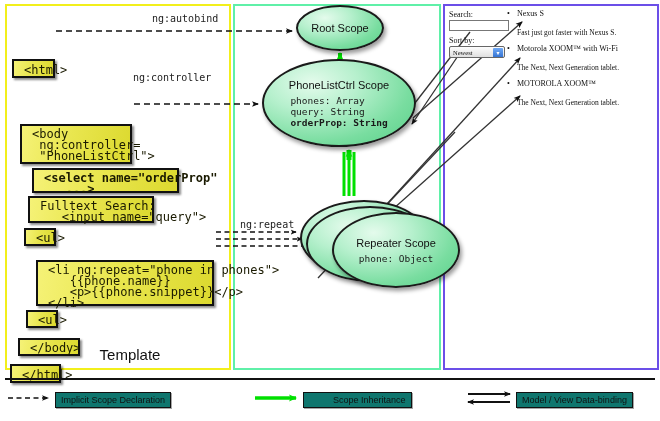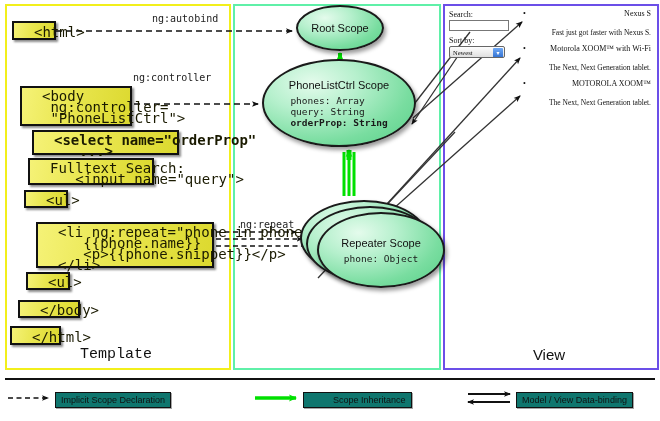--- a/index.html
+++ b/index.html
@@ -9,31 +9,31 @@
   #stage{position:absolute;left:0;top:0;width:660px;height:421px;}
 
   
   .col{position:absolute;top:4px;height:362px;border:2px solid #000;background:transparent;}
   #col-template{left:5px;width:222px;border-color:#f2ef1b;}
   #col-model{left:233px;width:204px;border-color:#5ff0a8;}
   #col-view{left:443px;width:212px;border-color:#6b4fe8;}
 
   .col-label{position:absolute;top:344px;height:22px;line-height:22px;
              text-align:center;font-size:15px;color:#111;font-weight:400;}
-  #lbl-template{left:5px;width:222px;font-family:Liberation Mono, monospace;}
+  #lbl-template{left:19px;width:222px;}
   #lbl-model{left:233px;width:204px;}
   #lbl-view{left:443px;width:212px;}
 
   
   .ybox{position:absolute;border:2px solid #111;
         background:linear-gradient(100deg,#f5f277 0%,#e9e64f 45%,#dcd92f 100%);
         box-shadow:2px 2px 2px rgba(0,0,0,.45);
         font-family:"DejaVu Sans Mono","Liberation Mono",monospace;
-        font-size:14px;line-height:11px;color:#1a1a00;
-        padding:3px 20px;white-space:pre;box-sizing:border-box;}
+        font-size:12px;line-height:11px;color:#1a1a00;
+        padding:3px 10px;white-space:pre;box-sizing:border-box;margin-top:38px;}
   .ybox.bold{font-weight:bold;}
 
   #b-html{left:12px;top:21px;width:43px;height:19px;padding-top:4px;}
   #b-body{left:20px;top:86px;width:112px;height:40px;}
   #b-select{left:32px;top:130px;width:147px;height:25px;}
   #b-search{left:28px;top:158px;width:126px;height:27px;text-align:center;}
   #b-ul1{left:24px;top:190px;width:32px;height:18px;padding-top:3px;}
   #b-li{left:36px;top:222px;width:178px;height:46px;}
   #b-ul2{left:26px;top:272px;width:32px;height:18px;padding-top:3px;}
   #b-bodyend{left:18px;top:300px;width:62px;height:18px;padding-top:3px;}
@@ -55,39 +55,39 @@
   .e-title{font-family:"Liberation Sans",sans-serif;font-size:11px;color:#111;
            text-align:center;line-height:13px;}
   .e-props{font-family:"DejaVu Sans Mono","Liberation Mono",monospace;font-size:9.5px;
            color:#1a1a1a;line-height:11px;text-align:left;white-space:pre;margin-top:3px;}
   .e-props b{font-weight:bold;}
 
   #e-root{left:296px;top:5px;width:88px;height:46px;}
   #e-ctrl{left:262px;top:59px;width:154px;height:88px;}
   #e-rep3{left:300px;top:200px;width:128px;height:76px;}
   #e-rep2{left:306px;top:206px;width:128px;height:76px;}
-  #e-rep1{left:317px;top:212px;width:128px;height:76px;z-index:3;}
+  #e-rep1{left:332px;top:212px;width:128px;height:76px;z-index:3;}
 
   
   #view-inner{position:absolute;left:449px;top:10px;width:202px;height:122px;}
   .v-lbl{position:absolute;font-family:"Liberation Serif",serif;font-size:8px;color:#111;}
   #v-search-lbl{left:0px;top:0px;}
   #v-sort-lbl{left:0px;top:26px;}
   #v-search-in{position:absolute;left:0px;top:10px;width:60px;height:11px;
                border:1px solid #777;background:#fff;box-sizing:border-box;}
   #v-sort-sel{position:absolute;left:0px;top:36px;width:56px;height:12px;
               border:1px solid #666;border-radius:2px;box-sizing:border-box;
               background:linear-gradient(#fdfdfd,#e0e0e0);
               font-family:"Liberation Serif",serif;font-size:6.5px;color:#111;
               padding:0 14px 0 3px;line-height:11px;white-space:nowrap;overflow:hidden;}
   #v-sort-arrow{position:absolute;right:1px;top:1px;width:10px;height:10px;
                 background:linear-gradient(#6fa8f5,#2f6fd0);border-radius:1px;
                 color:#fff;font-size:6px;line-height:10px;text-align:center;}
 
-  #v-list{position:absolute;left:74px;top:-2px;width:128px;text-align:right;}
+  #v-list{position:absolute;left:58px;top:-2px;width:128px;}
   .v-item{position:relative;margin-bottom:5px;}
   .v-name{font-family:"Liberation Serif",serif;font-size:8px;color:#111;
           padding-left:10px;position:relative;line-height:11px;}
   .v-name:before{content:"\2022";position:absolute;left:0px;top:0px;}
   .v-snip{font-family:"Liberation Serif",serif;font-size:7.5px;color:#111;
           padding-left:10px;line-height:11px;margin-top:8px;}
 
   
   #legend-rule{position:absolute;left:5px;top:378px;width:650px;height:2px;background:#111;}
   .lg-box{position:absolute;border:1px solid #111;background:#0f766e;
@@ -230,20 +230,19 @@
         <div class="v-snip">The Next, Next Generation tablet.</div>
       </div>
       <div class="v-item">
         <div class="v-name">MOTOROLA XOOM™</div>
         <div class="v-snip">The Next, Next Generation tablet.</div>
       </div>
     </div>
   </div>
 
   <div class="col-label" id="lbl-template">Template</div>
-  <div class="col-label" id="lbl-view">View</div>
 
   <div id="legend-rule"></div>
   <div class="lg-box" id="lg-t1">Implicit Scope Declaration</div>
   <div class="lg-box" id="lg-t2">Scope Inheritance</div>
   <div class="lg-box" id="lg-t3">Model / View Data-binding</div>
 
 </div>
 
 </body></html>

